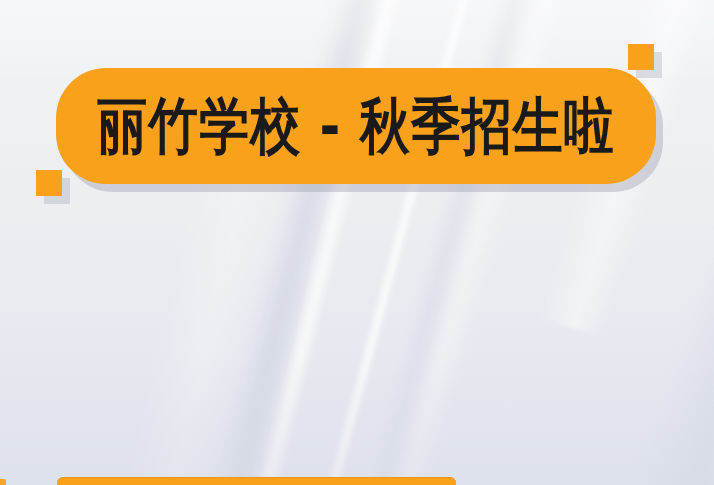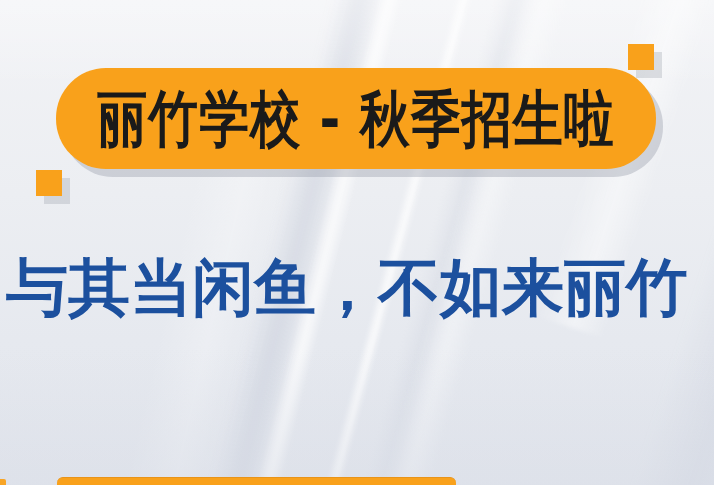--- a/index.html
+++ b/index.html
@@ -109,21 +109,21 @@
   }
   .deco-tr { left: 628px; top: 44px; }
   .deco-bl { left: 36px;  top: 170px; }
 
   
   .banner {
     position: absolute;
     left: 56px;
     top: 68px;
     width: 600px;
-    height: 101px;
+    height: 116px;
     background: #F9A11B;
     border-radius: 50px;
     box-shadow: 7px 8px 0 0 rgba(150,156,168,0.38);
     display: flex;
     align-items: center;
     justify-content: center;
     text-align: right;
   }
   .banner-title {
     font-family: "DejaVu Sans", "Liberation Sans", sans-serif;
@@ -192,19 +192,18 @@
   <div class="vignette"></div>
 
   <div class="deco-square deco-tr"></div>
   <div class="deco-square deco-bl"></div>
 
   <div class="banner">
     <span class="banner-title">丽竹学校 - 秋季招生啦</span>
   </div>
 
   <div class="slogan">
-    <div class="slogan-line">与其当闲鱼，不如来丽竹</div>
   </div>
 
   <div class="bottom-nub"></div>
   <div class="bottom-bar"></div>
 
 </div>
 
 </body></html>

